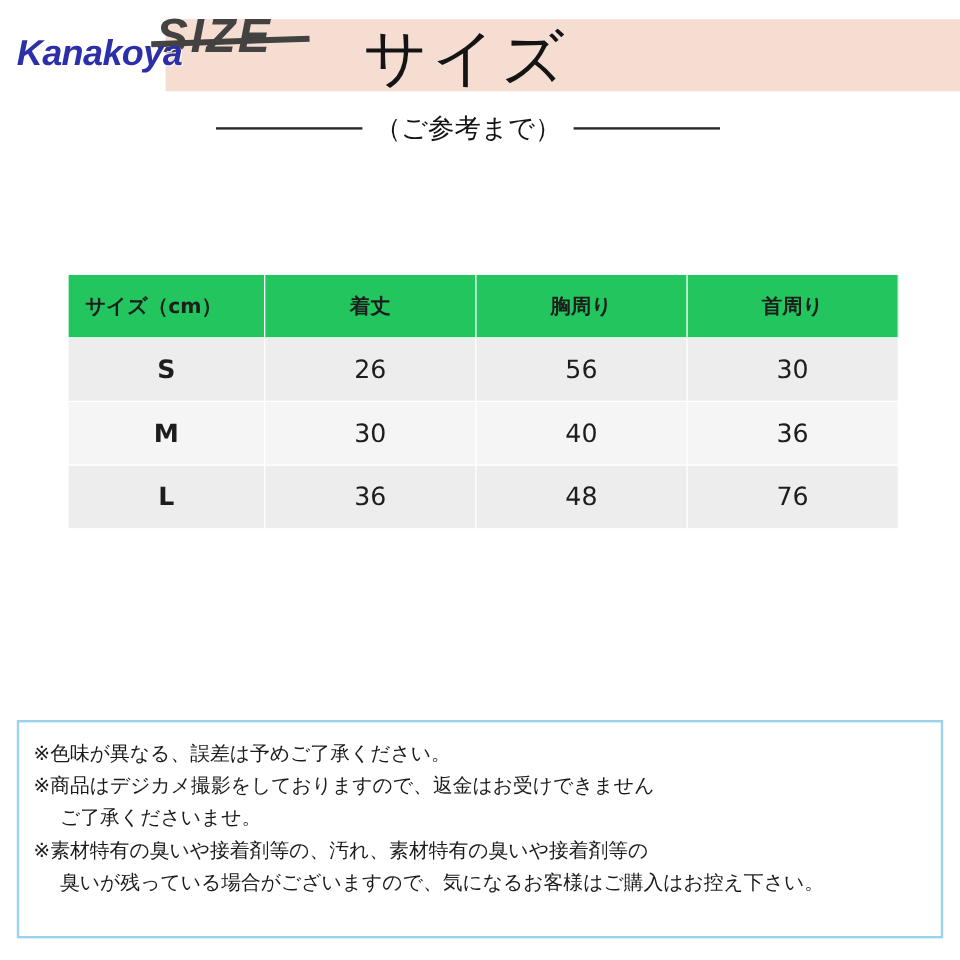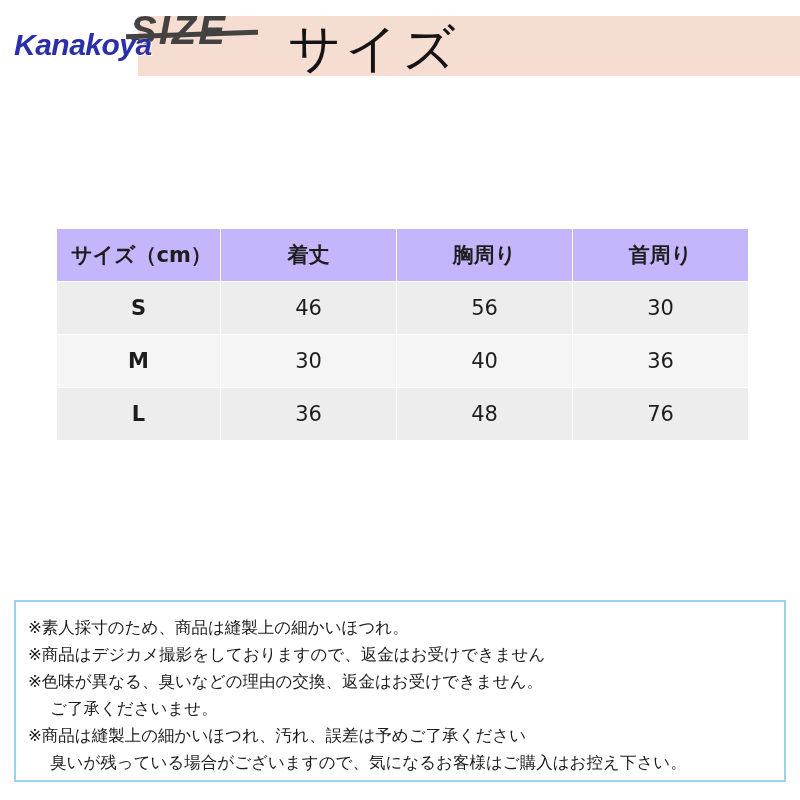--- a/index.html
+++ b/index.html
@@ -59,21 +59,21 @@
     position: absolute;
     left: 138px;
     top: 16px;
     width: 662px;
     height: 60px;
     background: #f6ddd2;
     z-index: 1;
   }
   .title-main {
     position: absolute;
-    left: 288px;
+    left: 303px;
     top: 14px;
     font-size: 52px;
     letter-spacing: 4px;
     color: #141414;
     z-index: 3;
     font-family: "DejaVu Sans", sans-serif;
   }
   .sub-wrap {
     position: absolute;
     left: 180px;
@@ -112,23 +112,23 @@
   table.size-table td {
     border: 1px solid #ffffff;
     height: 50px;
     text-align: center;
     font-size: 21px;
     color: #1d1d1d;
     font-family: "DejaVu Sans", sans-serif;
     font-weight: normal;
   }
   table.size-table thead th {
-    background: #c4b5fd;
-    font-weight: bold;
-    font-size: 21px;
+    background: #22c55e;
+    font-weight: bold;
+    font-size: 17px;
   }
   table.size-table thead th:first-child {
     text-align: left;
     padding-left: 14px;
   }
   table.size-table tbody tr.odd td {
     background: #ededed;
   }
   table.size-table tbody tr.even td {
     background: #f5f5f5;
@@ -164,20 +164,25 @@
   }
 </style>
 </head>
 <body>
 
 <div class="header">
   <div class="title-band"></div>
   <div class="size-word">SIZE</div>
   <div class="brand">Kanakoya</div>
   <div class="title-main">サイズ</div>
+  <div class="sub-wrap">
+    <div class="sub-rule"></div>
+    <div class="subtitle">（ご参考まで）</div>
+    <div class="sub-rule"></div>
+  </div>
 </div>
 
 <div class="table-wrap">
   <table class="size-table">
     <colgroup>
       <col class="c1">
         <col class="c2">
         <col class="c3">
         <col class="c4">
     </colgroup>
@@ -185,40 +190,39 @@
       <tr>
         <th>サイズ（cm）</th>
         <th>着丈</th>
         <th>胸周り</th>
         <th>首周り</th>
       </tr>
     </thead>
     <tbody>
       <tr class="odd">
         <td>S</td>
-        <td>46</td>
+        <td>26</td>
         <td>56</td>
         <td>30</td>
       </tr>
       <tr class="even">
         <td>M</td>
         <td>30</td>
         <td>40</td>
         <td>36</td>
       </tr>
       <tr class="odd">
         <td>L</td>
         <td>36</td>
         <td>48</td>
         <td>76</td>
       </tr>
     </tbody>
   </table>
 </div>
 
 <div class="notes">
-  <div class="note-line">※素人採寸のため、商品は縫製上の細かいほつれ。</div>
+  <div class="note-line">※色味が異なる、誤差は予めご了承ください。</div>
   <div class="note-line">※商品はデジカメ撮影をしておりますので、返金はお受けできません</div>
-  <div class="note-line">※色味が異なる、臭いなどの理由の交換、返金はお受けできません。</div>
   <div class="note-line indent">ご了承くださいませ。</div>
-  <div class="note-line">※商品は縫製上の細かいほつれ、汚れ、誤差は予めご了承ください</div>
+  <div class="note-line">※素材特有の臭いや接着剤等の、汚れ、素材特有の臭いや接着剤等の</div>
   <div class="note-line indent">臭いが残っている場合がございますので、気になるお客様はご購入はお控え下さい。</div>
 </div>
 
 </body></html>

